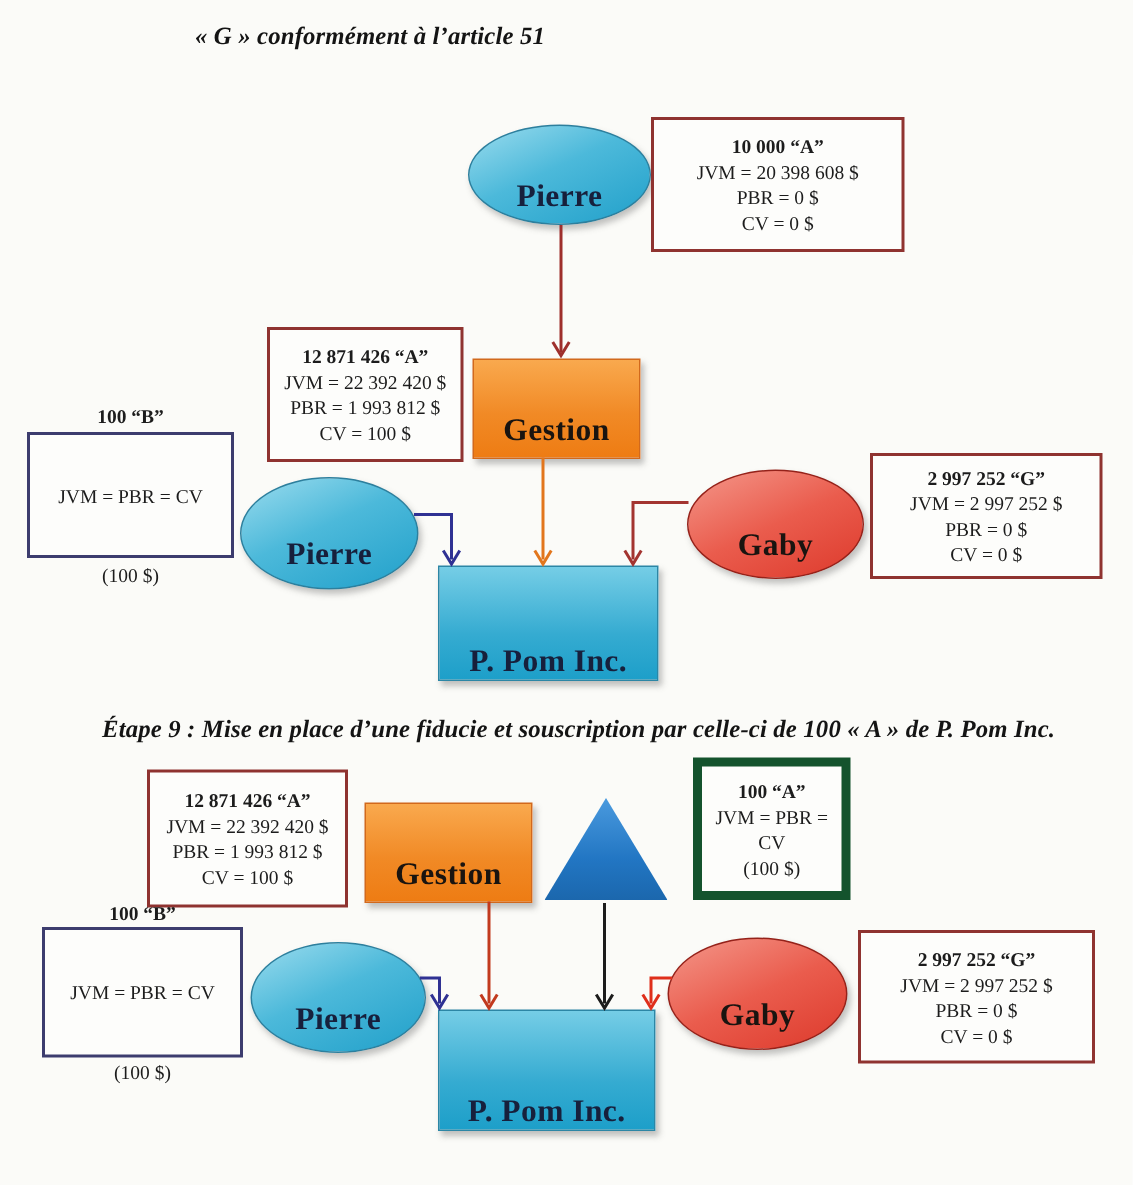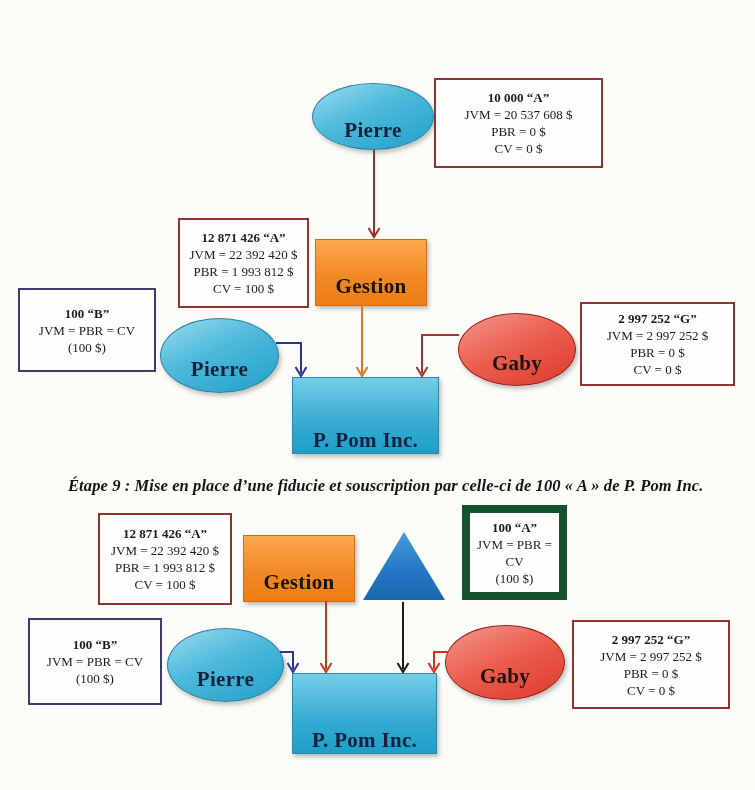--- a/index.html
+++ b/index.html
@@ -49,31 +49,32 @@
     font-weight:bold;font-size:21px;color:#17203c;letter-spacing:.3px;margin-top:28px;
   }
   .node-label.dark{color:#191410;}
   .infobox{
     position:absolute;background:#fdfdfb;
     display:flex;flex-direction:column;align-items:center;justify-content:center;
     text-align:center;font-size:13px;line-height:17px;color:#1c1c1c;
     padding:2px 4px;box-sizing:border-box;
   }
   .border-red{border:2px solid #8f3330;}
-  .border-navy{border:2px solid #3c3c6e;}
-  .border-black{border:8px solid #14532d;}
+  .border-navy{border:2px solid #3c3c6e;gap:36px;}
+  .border-black{border:6px solid #14532d;}
   .ib-title{font-weight:bold;}
   svg.arrows{position:absolute;left:0;top:0;pointer-events:none;}
 </style>
 </head>
 <body>
 
 <div class="canvas">
 
   <div class="title" style="left:68px;top:14px;width:650px">
+    <div class="indent">« G » conformément à l’article 51</div>
   </div>
 
   <div class="ellipse" style="left:312px;top:83px;width:120px;height:65px">
     <span class="node-label">Pierre</span>
   </div>
 
   <div class="rectnode orange" style="left:315px;top:239px;width:110px;height:65px">
     <span class="node-label dark">Gestion</span>
   </div>
 
@@ -84,21 +85,21 @@
   <div class="ellipse red" style="left:458px;top:313px;width:116px;height:71px">
     <span class="node-label dark">Gaby</span>
   </div>
 
   <div class="rectnode cyan" style="left:292px;top:377px;width:145px;height:75px">
     <span class="node-label">P. Pom Inc.</span>
   </div>
 
   <div class="infobox border-red" style="left:434px;top:78px;width:169px;height:90px">
     <div class="ib-title">10 000 “A”</div>
-    <div>JVM = 20 537 608 $</div>
+    <div>JVM = 20 398 608 $</div>
     <div>PBR = 0 $</div>
     <div>CV = 0 $</div>
   </div>
 
   <div class="infobox border-red" style="left:178px;top:218px;width:131px;height:90px">
     <div class="ib-title">12 871 426 “A”</div>
     <div>JVM = 22 392 420 $</div>
     <div>PBR = 1 993 812 $</div>
     <div>CV = 100 $</div>
   </div>

